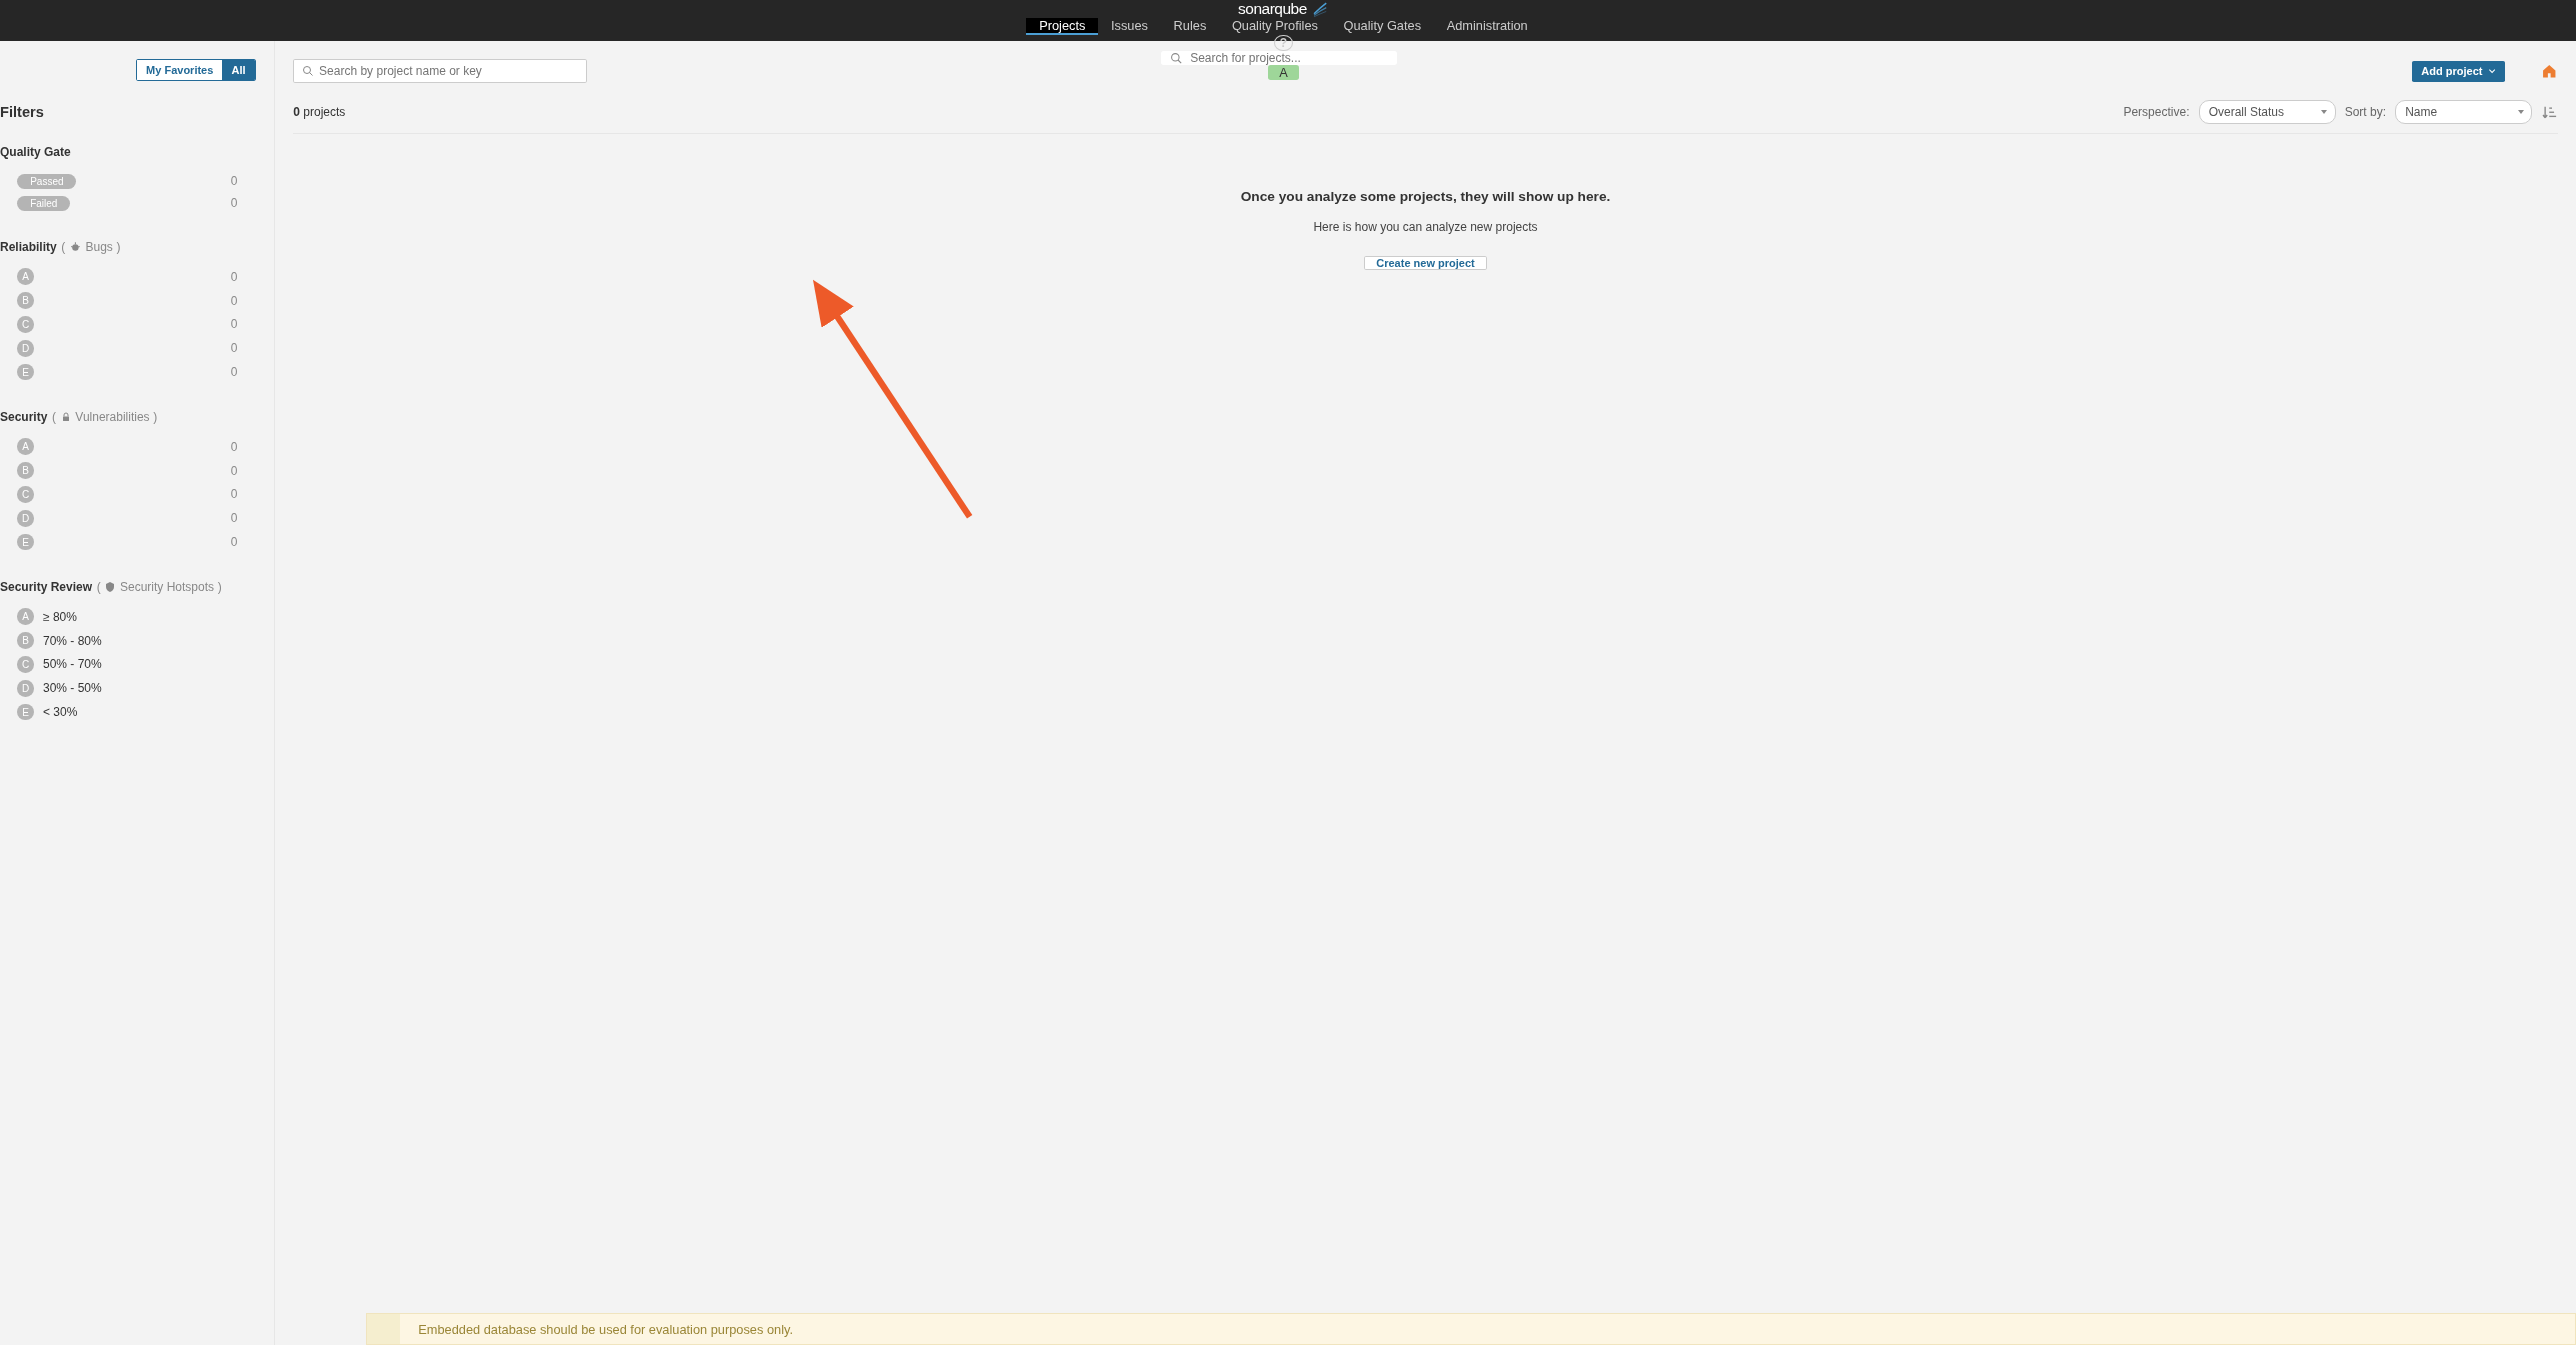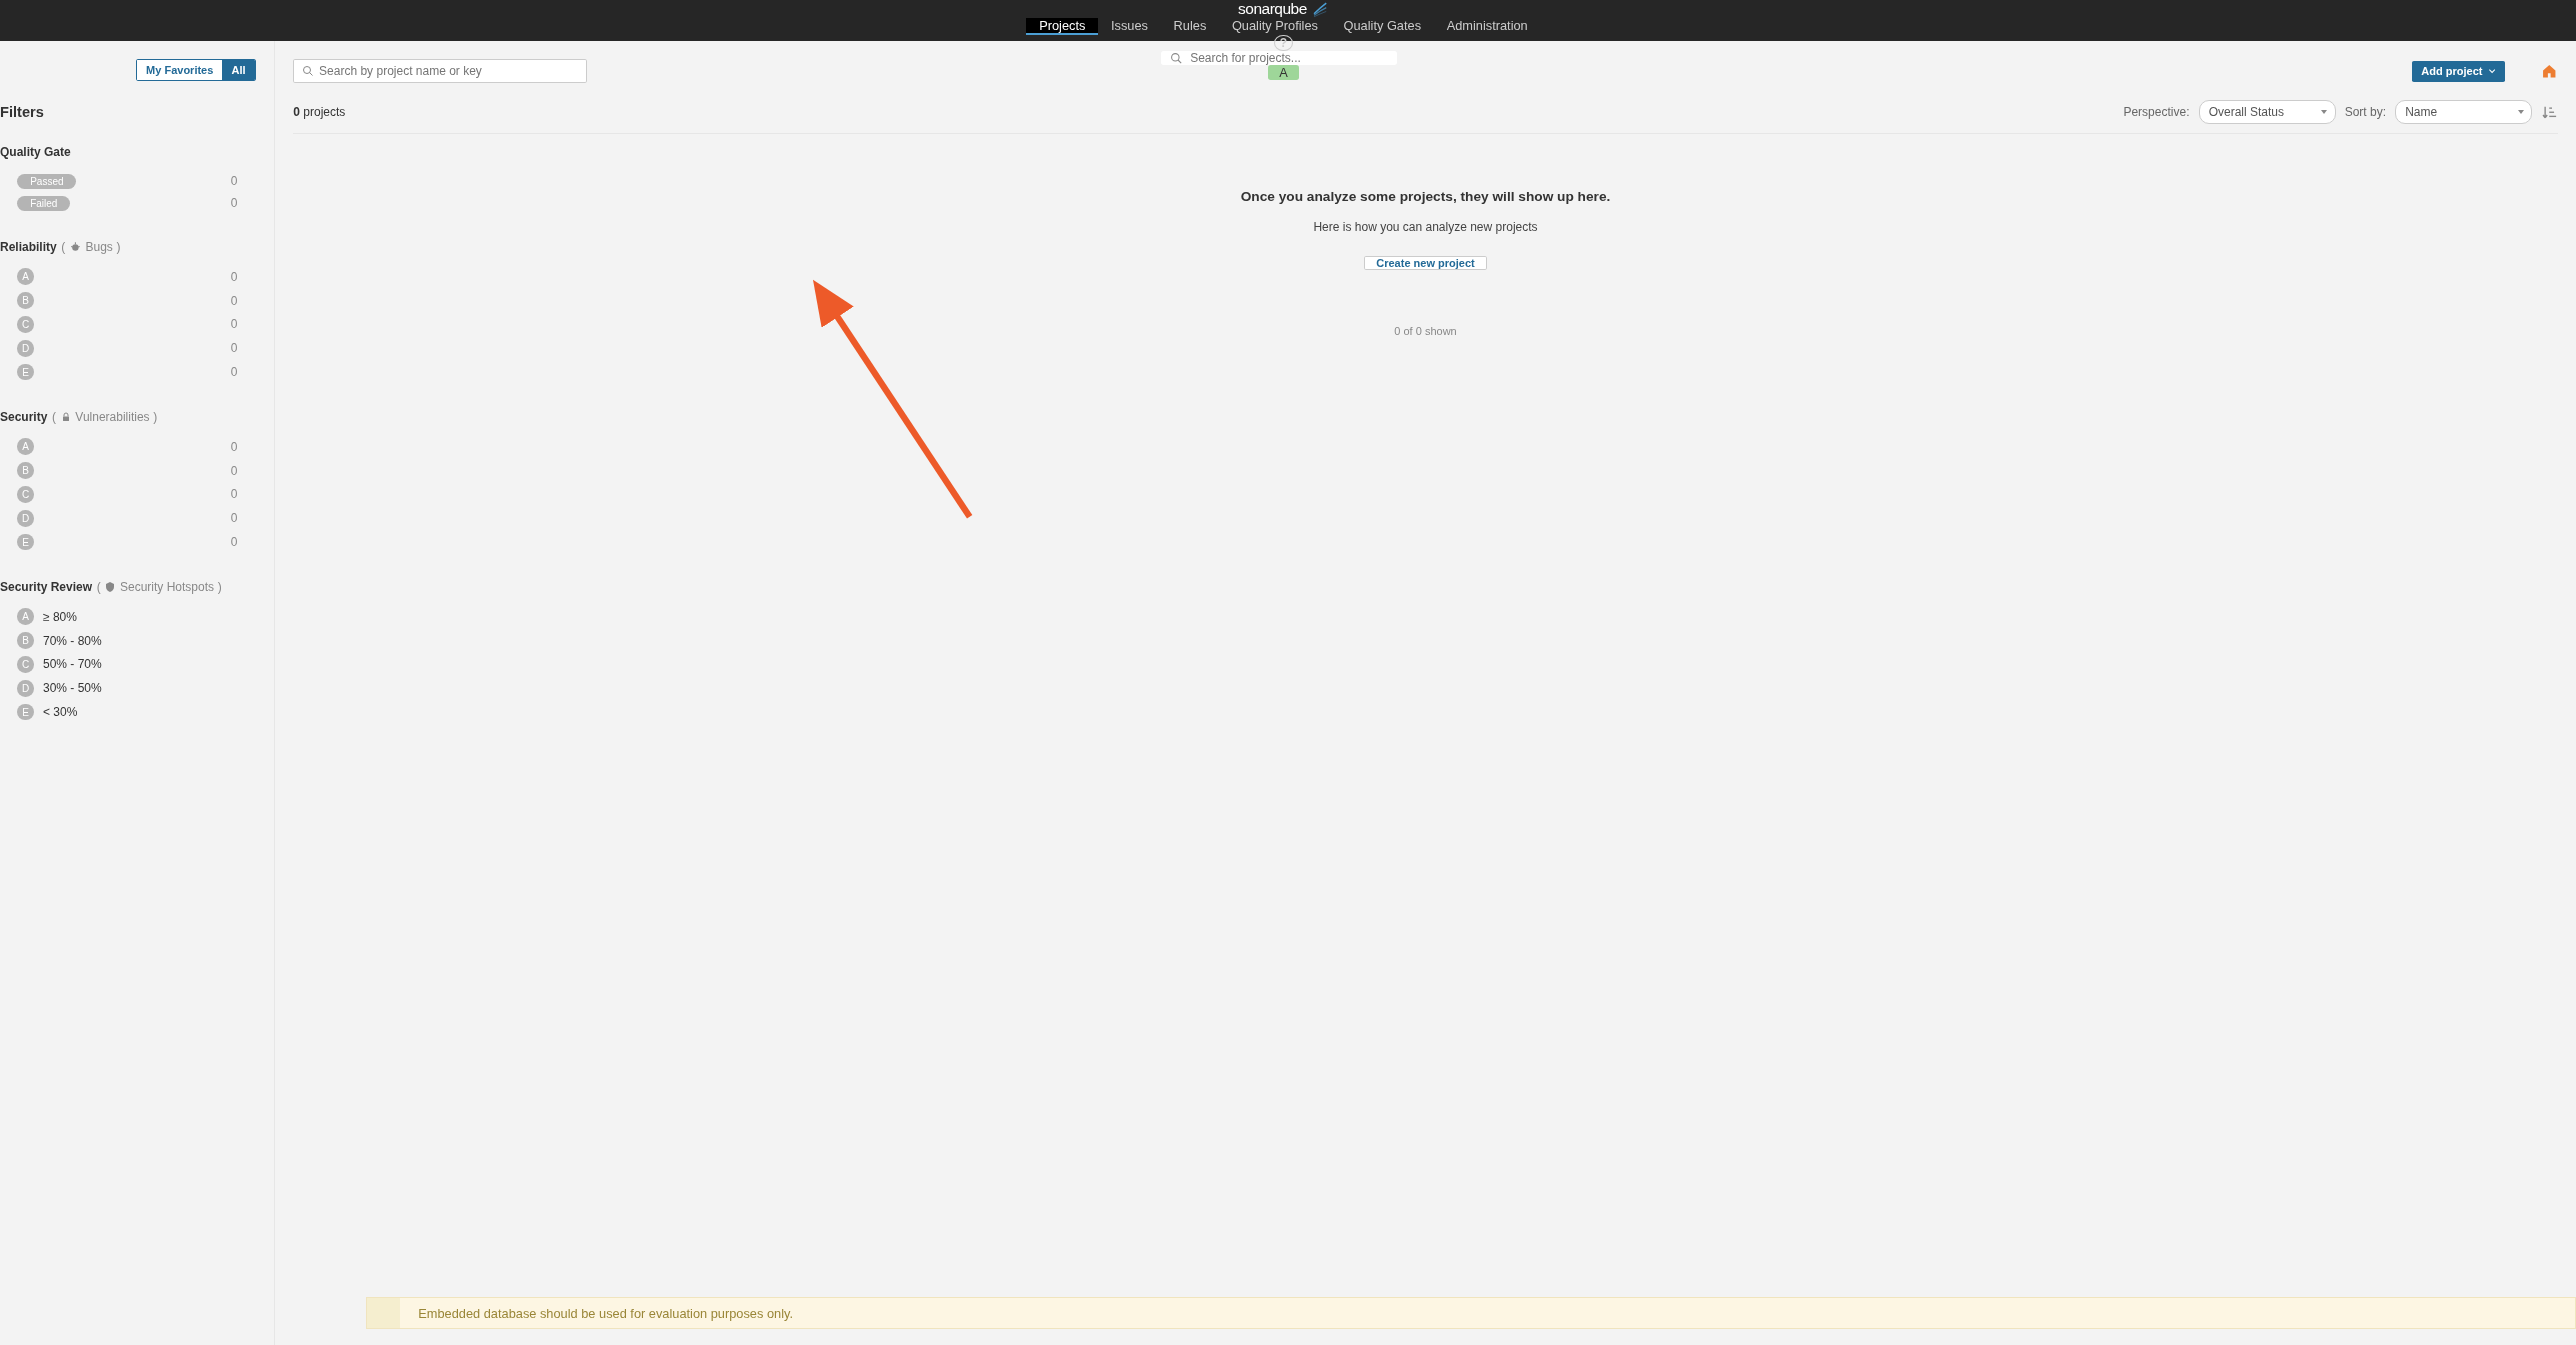--- a/index.html
+++ b/index.html
@@ -232,21 +232,21 @@
   cursor: pointer;
 }
 .shown-text { text-align: center; color: #888; font-size: 11px; margin-top: 46px; }
 .arrow {
   position: absolute;
   pointer-events: none;
 }
 .banner {
   position: absolute;
   left: 91px; right: 0;
-  bottom: 16px;
+  bottom: 0;
   background: #fdf6e3;
   border: 0.9px solid #f0e4be;
   padding: 7.3px 50px;
   color: #9a8637;
   font-size: 12.8px;
   display: flex;
 }
 .banner-stripe {
   width: 33px;
   background: #f5eecf;
@@ -492,21 +492,20 @@
         </span>
       </div>
     </div>
 
     <div class="empty">
       <div class="empty-title">Once you analyze some projects, they will show up here.</div>
       <div class="empty-sub">Here is how you can analyze new projects</div>
       <button class="create-btn">Create new project</button>
     </div>
 
-    <div class="shown-text">0 of 0 shown</div>
 
     <svg class="arrow" width="183" height="247" style="left:530px; top:238px;" viewBox="0 0 200 270">
       <defs>
         <marker id="ahead" markerWidth="10" markerHeight="10" refX="2" refY="3" orient="auto">
           <path d="M0,0 L0,6 L7,3 z" fill="#ed5a29"></path>
         </marker>
       </defs>
       <line x1="180" y1="260" x2="28" y2="30" stroke="#ed5a29" stroke-width="7" marker-end="url(#ahead)"></line>
     </svg>
 

